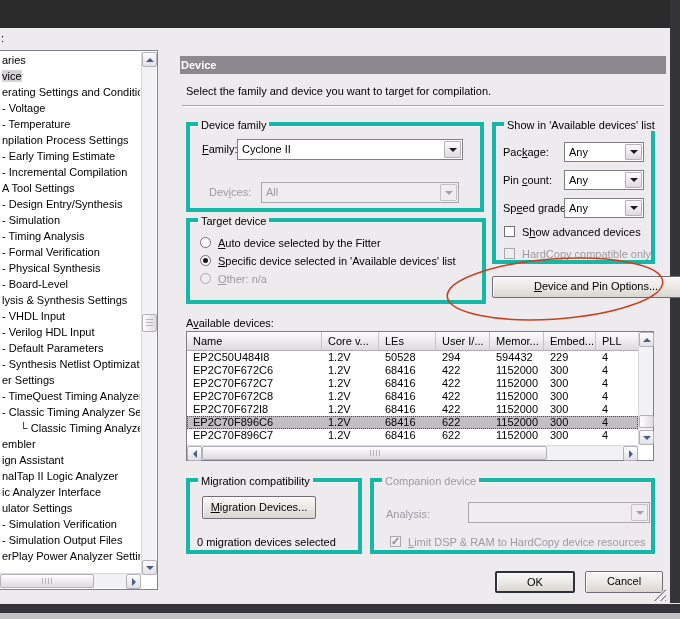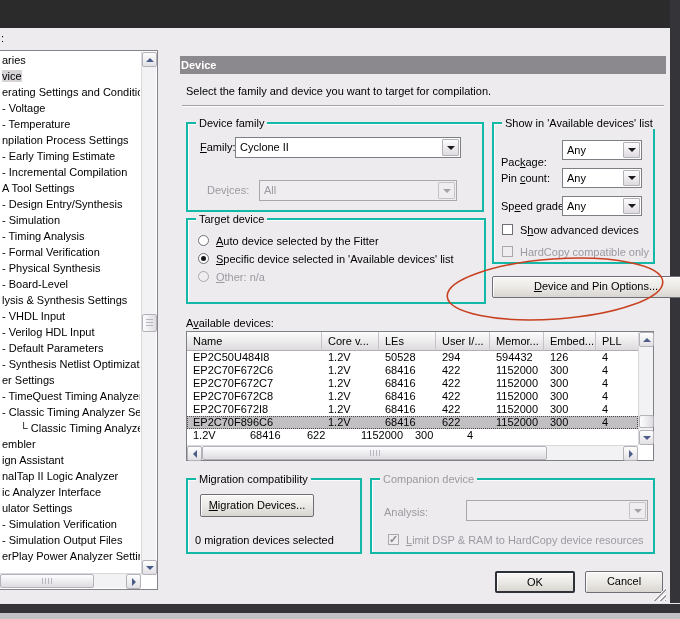--- a/index.html
+++ b/index.html
@@ -50,21 +50,21 @@
   .tree-vs { position:absolute; right:1px; top:1px; width:15px; height:523px; }
   .tree-hs { position:absolute; left:0; bottom:1px; height:15px; width:141px; }
 
   
   .page-head { position:absolute; left:180px; top:28px; width:486px; height:18px; background:#8b898d;
     color:#fff; font-weight:bold; line-height:18px; padding-left:1px; }
   .page-desc { position:absolute; left:186px; top:57px; }
   .separator { position:absolute; left:182px; top:77px; width:482px; height:2px;
     border-top:1px solid #a3a0a5; border-bottom:1px solid #fff; }
 
-  .g { position:absolute; border:2px solid #14b8a6; box-shadow:inset 1px 1px 0 #fbfafc; }
+  .g { position:absolute; border:4px solid #14b8a6; box-shadow:inset 1px 1px 0 #fbfafc; }
   .g-legend { position:absolute; top:-7px; left:8px; background:#edebee; padding:0 3px; white-space:nowrap; }
   .g.dis, .g.dis .g-legend, .dis-text { color:#9c99a0; }
 
   .lbl { position:absolute; white-space:nowrap; }
 
   .combo { position:absolute; height:21px; background:#fff; border:1px solid #7e7e85; }
   .combo-val { position:absolute; left:4px; top:3px; white-space:nowrap; }
   .combo-btn { position:absolute; right:1px; top:1px; bottom:1px; width:17px;
     background:linear-gradient(180deg,#fcfbfc,#dedbe0); border:1px solid #b4b1b7; border-radius:1px; }
   .combo-btn .carr { position:absolute; left:50%; top:50%; margin:-2px 0 0 -4px; width:0; height:0;
@@ -192,21 +192,21 @@
     <div class="combo dis" style="left:71px;top:56px;width:198px;">
       <span class="combo-val">All</span>
       <span class="combo-btn">
           <i class="carr"></i>
         </span>
     </div>
   </div>
 
   <div class="g" style="left:492px;top:94px;width:163px;height:142px;">
     <span class="g-legend">Show in 'Available devices' list</span>
-    <span class="lbl" style="left:7px;top:20px;margin-top:12px;">Pac<u>k</u>age:</span>
+    <span class="lbl" style="left:7px;top:20px;">Pac<u>k</u>age:</span>
     <div class="combo" style="left:68px;top:16px;width:80px;height:20px;">
       <span class="combo-val">Any</span>
       <span class="combo-btn">
           <i class="carr"></i>
         </span>
     </div>
     <span class="lbl" style="left:7px;top:48px;">Pin <u>c</u>ount:</span>
     <div class="combo" style="left:68px;top:44px;width:80px;height:20px;">
       <span class="combo-val">Any</span>
       <span class="combo-btn">
@@ -254,21 +254,21 @@
       <span class="th c5">Embed...</span>
       <span class="th c6">PLL</span>
     </div>
     <div class="tbl-rows">
       <div class="tr">
         <span class="td c0">EP2C50U484I8</span>
           <span class="td c1">1.2V</span>
           <span class="td c2">50528</span>
           <span class="td c3">294</span>
           <span class="td c4">594432</span>
-          <span class="td c5">126</span>
+          <span class="td c5">229</span>
           <span class="td c6">4</span>
       </div>
       <div class="tr">
         <span class="td c0">EP2C70F672C6</span>
           <span class="td c1">1.2V</span>
           <span class="td c2">68416</span>
           <span class="td c3">422</span>
           <span class="td c4">1152000</span>
           <span class="td c5">300</span>
           <span class="td c6">4</span>
@@ -303,20 +303,21 @@
       <div class="tr sel">
         <span class="td c0">EP2C70F896C6</span>
           <span class="td c1">1.2V</span>
           <span class="td c2">68416</span>
           <span class="td c3">622</span>
           <span class="td c4">1152000</span>
           <span class="td c5">300</span>
           <span class="td c6">4</span>
       </div>
       <div class="tr">
+        <span class="td c0">EP2C70F896C7</span>
           <span class="td c1">1.2V</span>
           <span class="td c2">68416</span>
           <span class="td c3">622</span>
           <span class="td c4">1152000</span>
           <span class="td c5">300</span>
           <span class="td c6">4</span>
       </div>
     </div>
     <div class="sb-track-v tbl-vs">
       <div class="sb-btn" style="top:0;left:0;">

